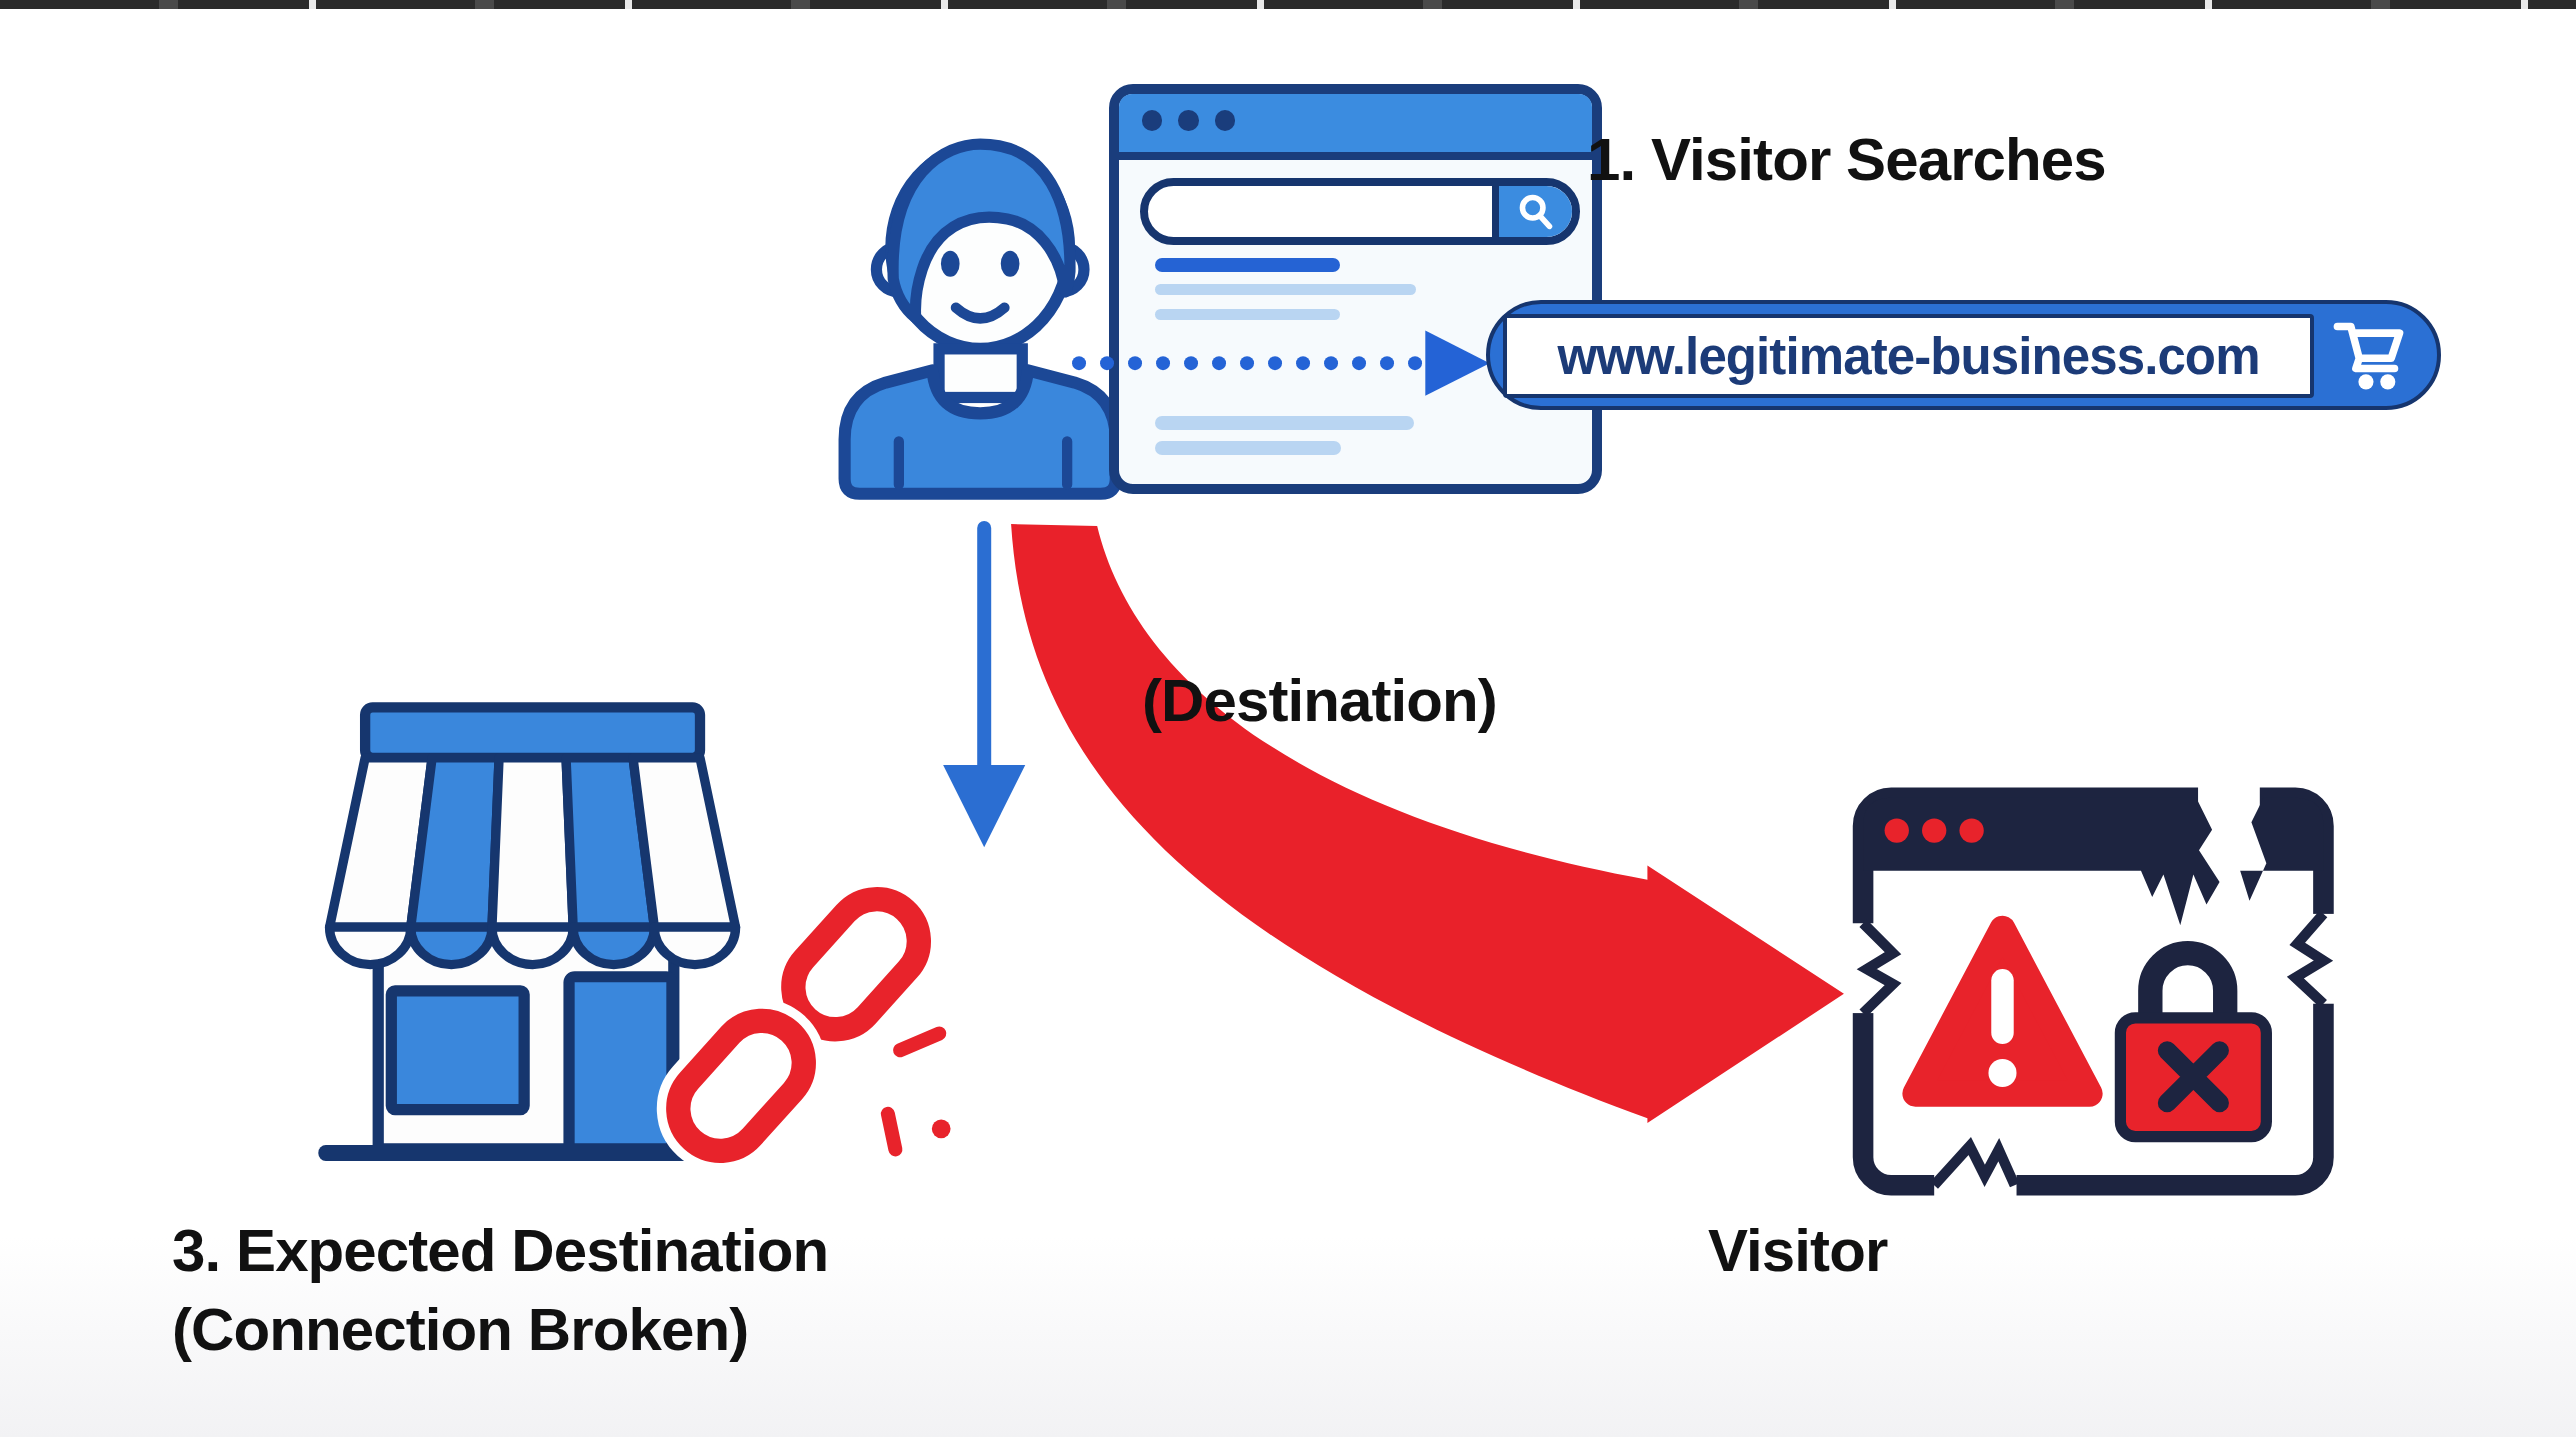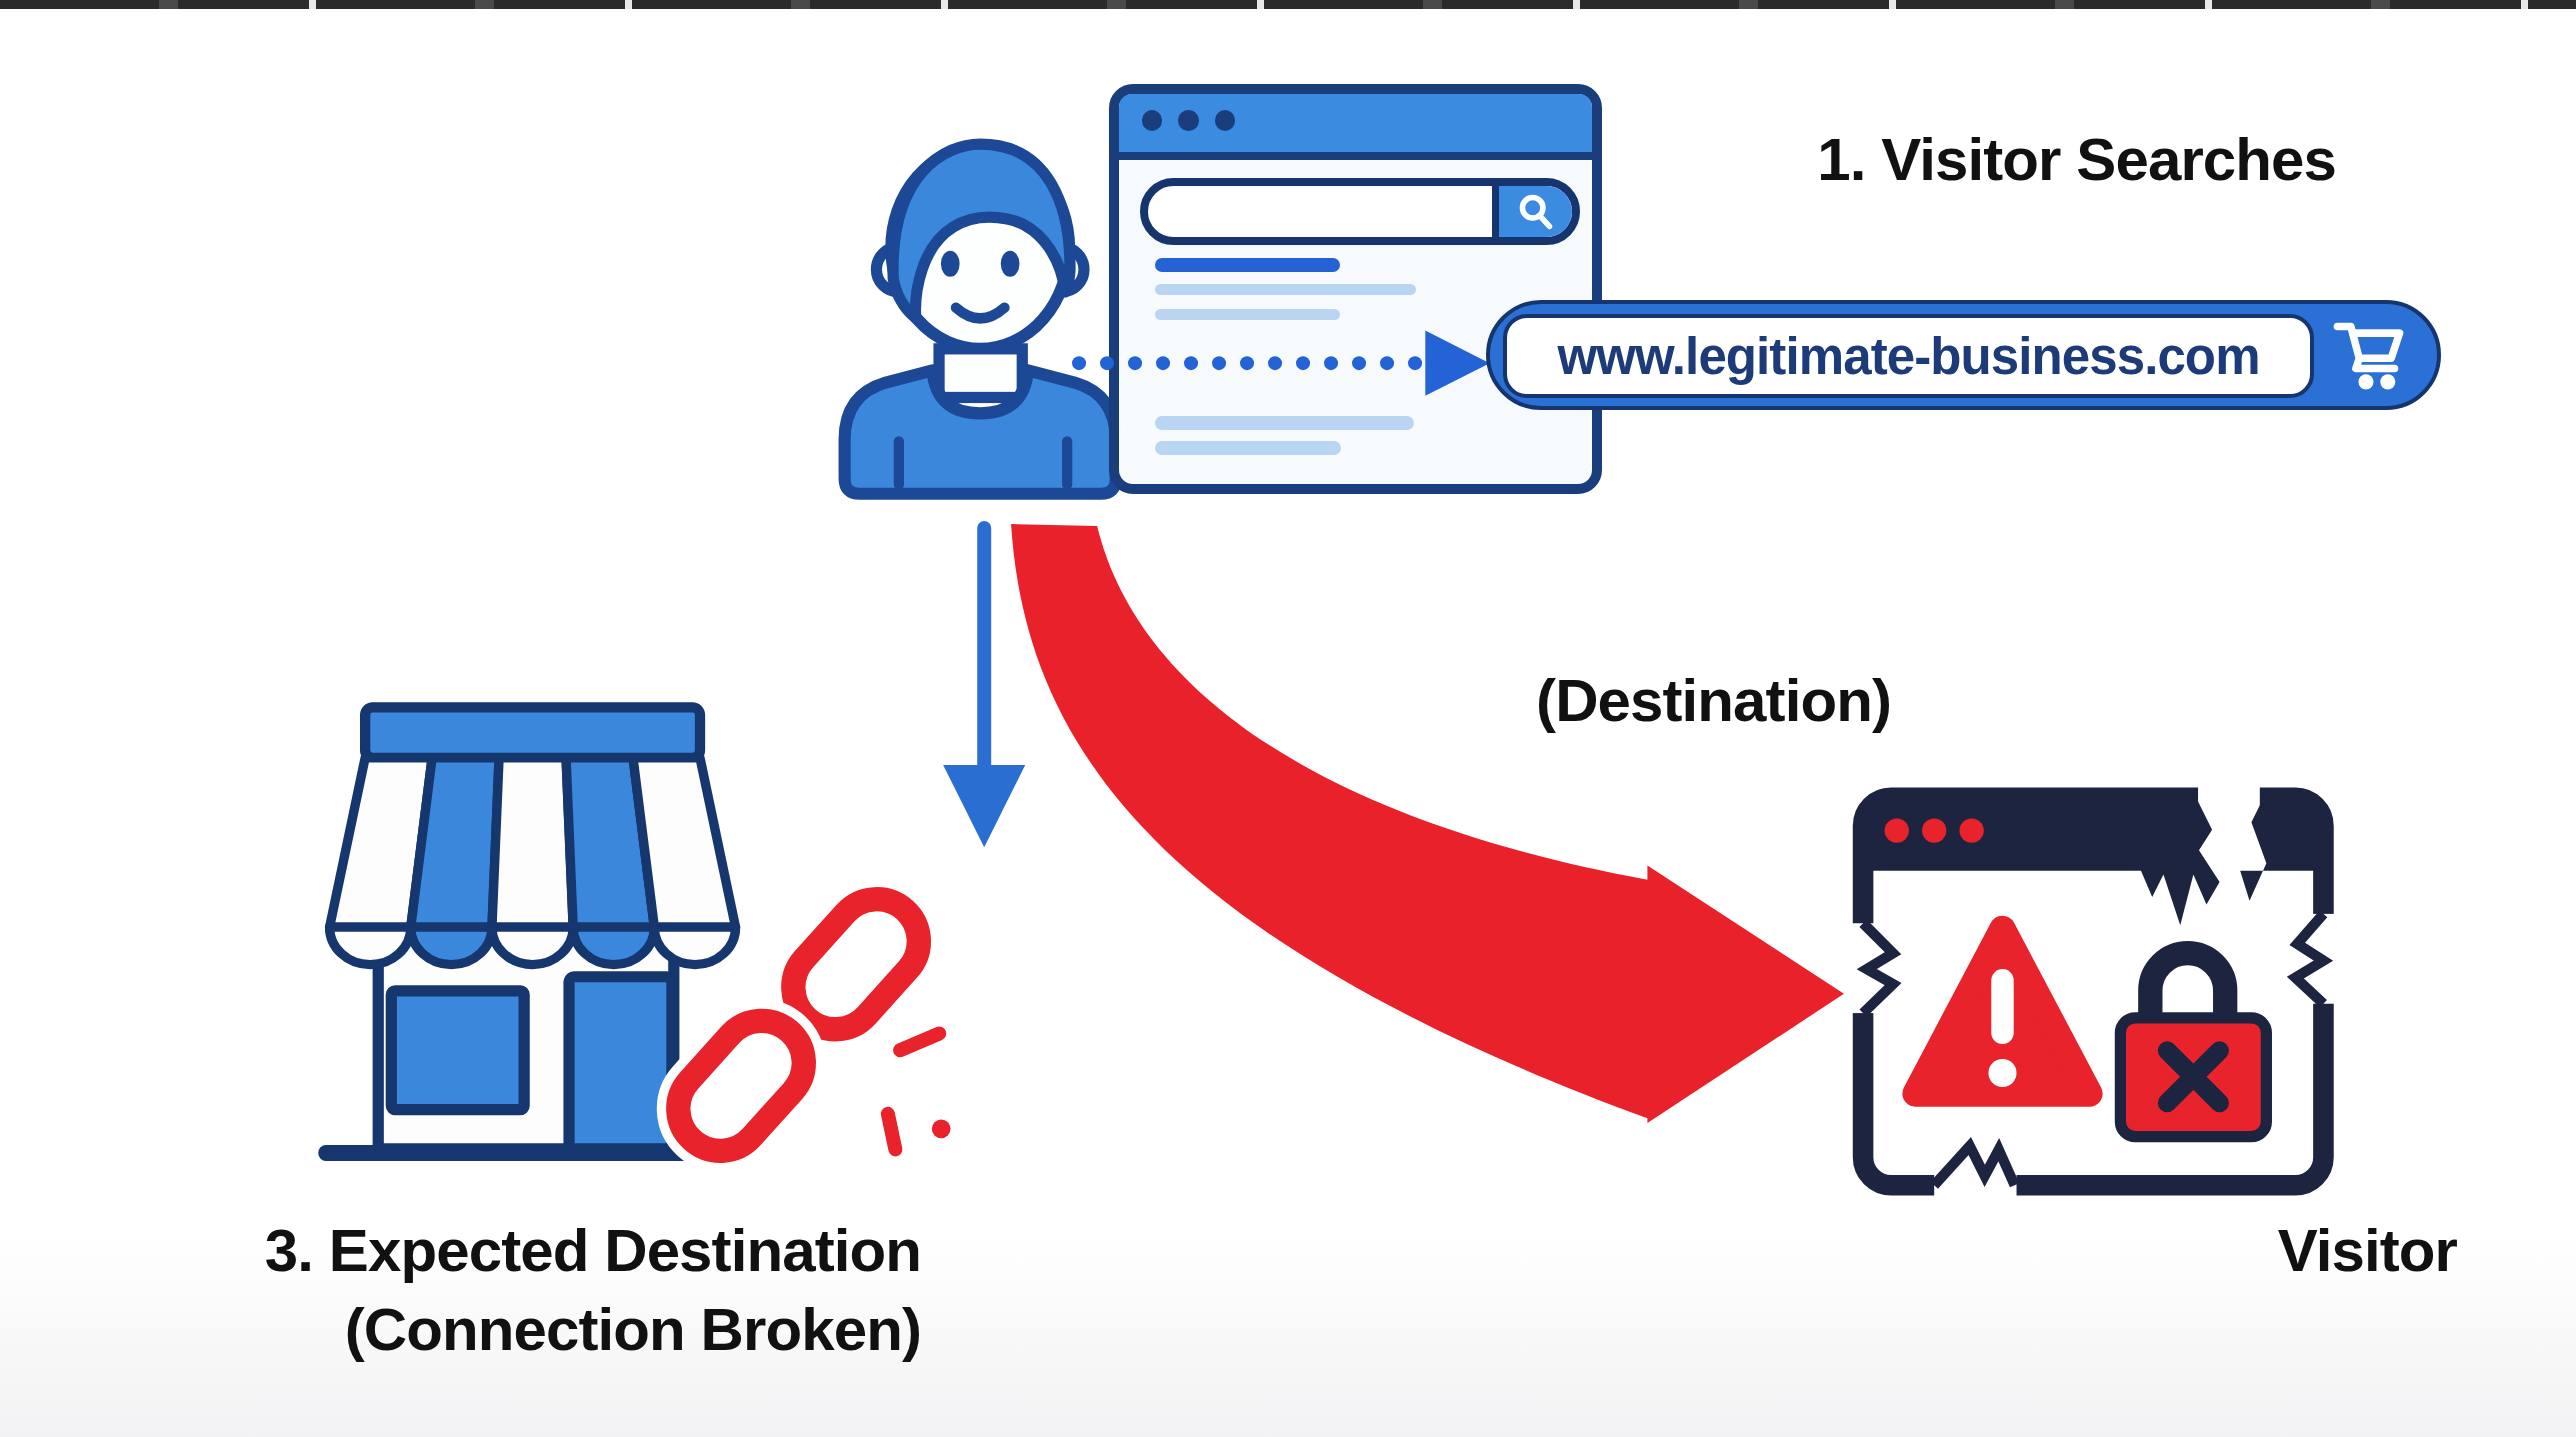--- a/index.html
+++ b/index.html
@@ -8,21 +8,21 @@
     background:linear-gradient(#ffffff 0 86%,#f2f2f4 100%);
     font-family:"Liberation Sans","DejaVu Sans",sans-serif;
   }
   .abs{position:absolute;}
   .top-strip{
     left:0;top:0;width:2576px;height:9.4px;
     background:repeating-linear-gradient(90deg,#2b2b2b 0 159px,#4a4a4a 159px 178px,#2b2b2b 178px 309px,#e9e9e9 309px 316px);
   }
   
   .caption{
-    text-align:right;color:#111;font-weight:bold;letter-spacing:-0.9px;
+    text-align:left;color:#111;font-weight:bold;letter-spacing:-0.9px;
     font-size:60px;line-height:79px;
   }
   .caption span{display:block;}
   
   .browser{
     left:1109px;top:84px;width:493px;height:410px;box-sizing:border-box;
     border:10.3px solid #1a3d7c;border-radius:24px;background:#f6fafd;
   }
   .browser-titlebar{
     position:absolute;left:0;top:0;right:0;height:58px;background:#3b8ce0;
@@ -41,21 +41,21 @@
   .rline{border-radius:8.4px;}
   .l-blue{background:#2563d4;}
   .l-light{background:#b9d5f2;}
   
   .url-pill{
     left:1486px;top:300px;width:955px;height:110px;box-sizing:border-box;
     background:#2b70d4;border:4.7px solid #16356e;border-radius:55px;
   }
   .url-field{
     position:absolute;left:13px;top:10.3px;width:811px;height:84px;box-sizing:border-box;
-    background:#fff;border:4.7px solid #16356e;border-radius:24px;
+    background:#fff;border:4.7px solid #16356e;border-radius:4px;
     display:flex;align-items:center;justify-content:center;
     font-size:51px;font-weight:bold;color:#1c3b78;letter-spacing:-0.9px;
   }
   .cart-box{position:absolute;right:24px;top:14px;width:84px;height:79px;}
   svg{display:block;}
 </style>
 </head>
 <body>
 
 <div class="canvas">

